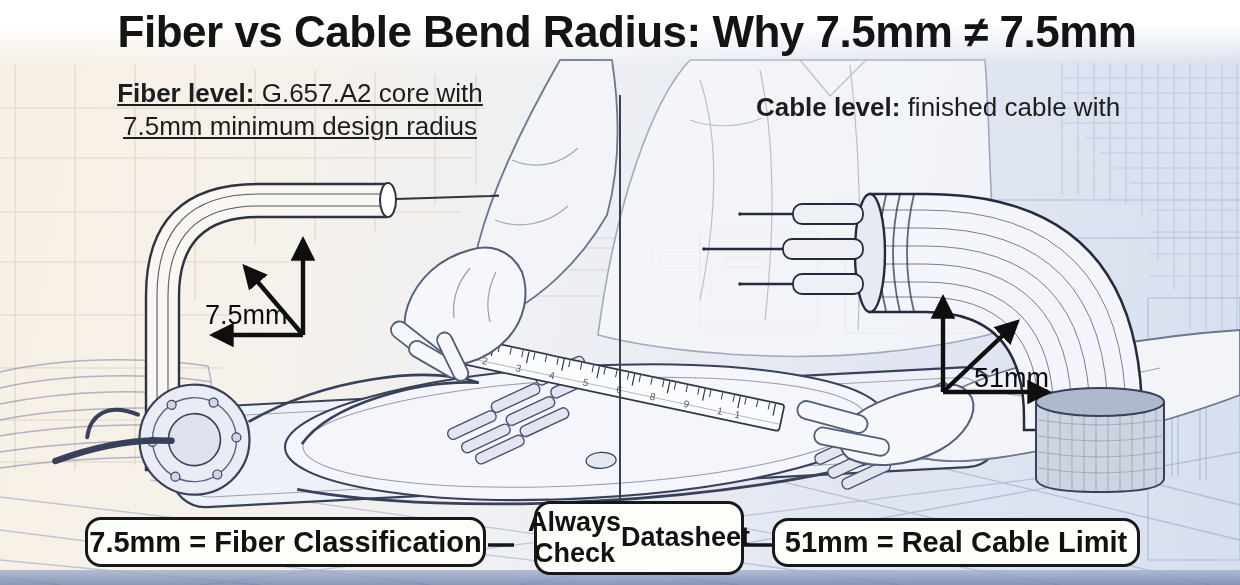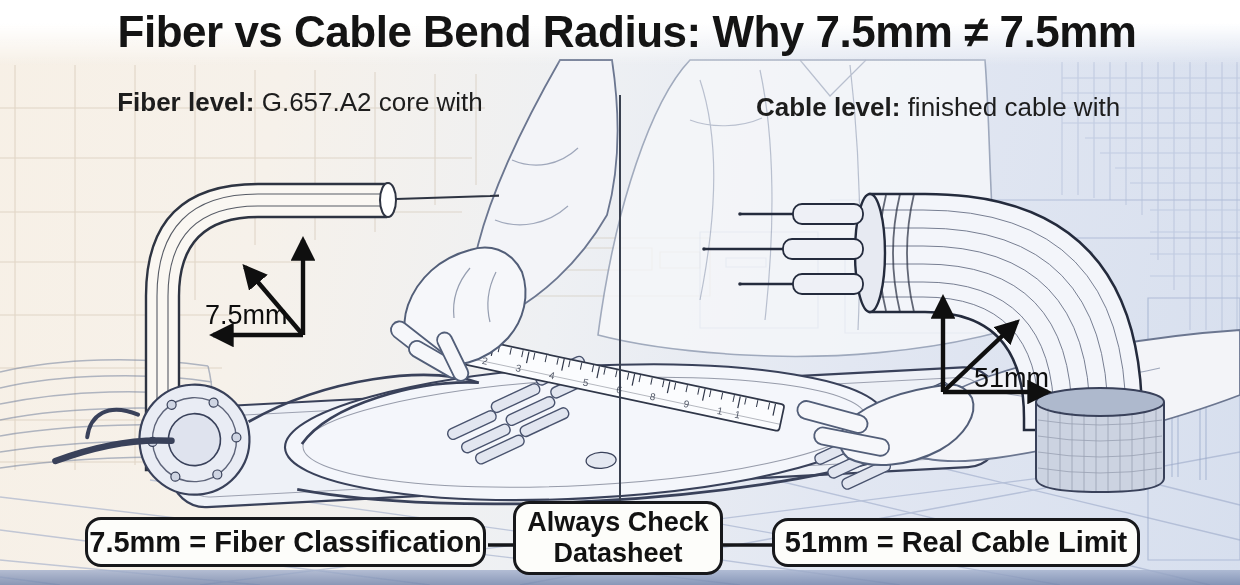--- a/index.html
+++ b/index.html
@@ -10,33 +10,33 @@
   }
   .stage svg.scene{position:absolute;left:0;top:0;z-index:1;}
   .titlebg{position:absolute;left:0;top:0;width:100%;height:66px;z-index:2;
     background:linear-gradient(#ffffff 35%,rgba(255,255,255,0));}
   .txt{position:absolute;z-index:3;}
   .page-title{
     top:7px;left:7px;width:100%;text-align:center;
     font-size:44px;font-weight:bold;letter-spacing:-0.5px;color:#141414;white-space:nowrap;
   }
   .note{text-align:center;font-size:26px;line-height:1.26;color:#1d1d1d;}
-  .note-left{left:85px;top:86px;width:430px;}
+  .note-left{left:85px;top:77px;width:430px;text-decoration:underline;}
   .note-right{left:726px;top:91px;width:424px;}
   .b{font-weight:bold;}
   .dim{font-size:27px;color:#0d0d0d;}
   .dim-fiber{left:205px;top:300px;}
   .dim-cable{left:974px;top:363px;}
   .callout{
     background:#fdfdfa;border:3px solid #17181b;border-radius:16px;
     display:flex;align-items:center;justify-content:center;text-align:center;
     font-weight:bold;color:#121212;box-sizing:border-box;
   }
   .callout-left{left:85px;top:517px;width:401px;height:50px;font-size:29px;text-align:center;}
-  .callout-center{left:513px;top:501px;width:210px;height:74px;font-size:27px;line-height:1.16;flex-direction:column;}
+  .callout-center{left:534px;top:501px;width:210px;height:74px;font-size:27px;line-height:1.16;}
   .callout-right{left:772px;top:518px;width:368px;height:49px;font-size:29px;}
 </style>
 </head>
 <body>
 
 <div class="stage">
 
 <svg class="scene" width="1240" height="585" viewBox="0 0 1240 585">
   <defs>
     <marker id="ah" viewBox="0 0 10 10" refX="8.4" refY="5" markerWidth="5.6" markerHeight="5.6" orient="auto-start-reverse">
@@ -214,20 +214,21 @@
   <path d="M620,95 V502" stroke="#39404f" stroke-width="2"></path>
   <path d="M488,545 H514 M722,545 H774" stroke="#15161a" stroke-width="3.5"></path>
 </svg>
 
 <div class="titlebg"></div>
 
 <div class="txt page-title">Fiber vs Cable Bend Radius: Why 7.5mm ≠ 7.5mm</div>
 
 <div class="txt note note-left">
   <div><span class="b">Fiber level:</span> <span>G.657.A2 core with</span></div>
+  <div>7.5mm minimum design radius</div>
 </div>
 
 <div class="txt note note-right">
   <div><span class="b">Cable level:</span> <span>finished cable with</span></div>
 </div>
 
 <div class="txt dim dim-fiber">7.5mm</div>
 <div class="txt dim dim-cable">51mm</div>
 
 <div class="txt callout callout-left">7.5mm = Fiber Classification</div>

